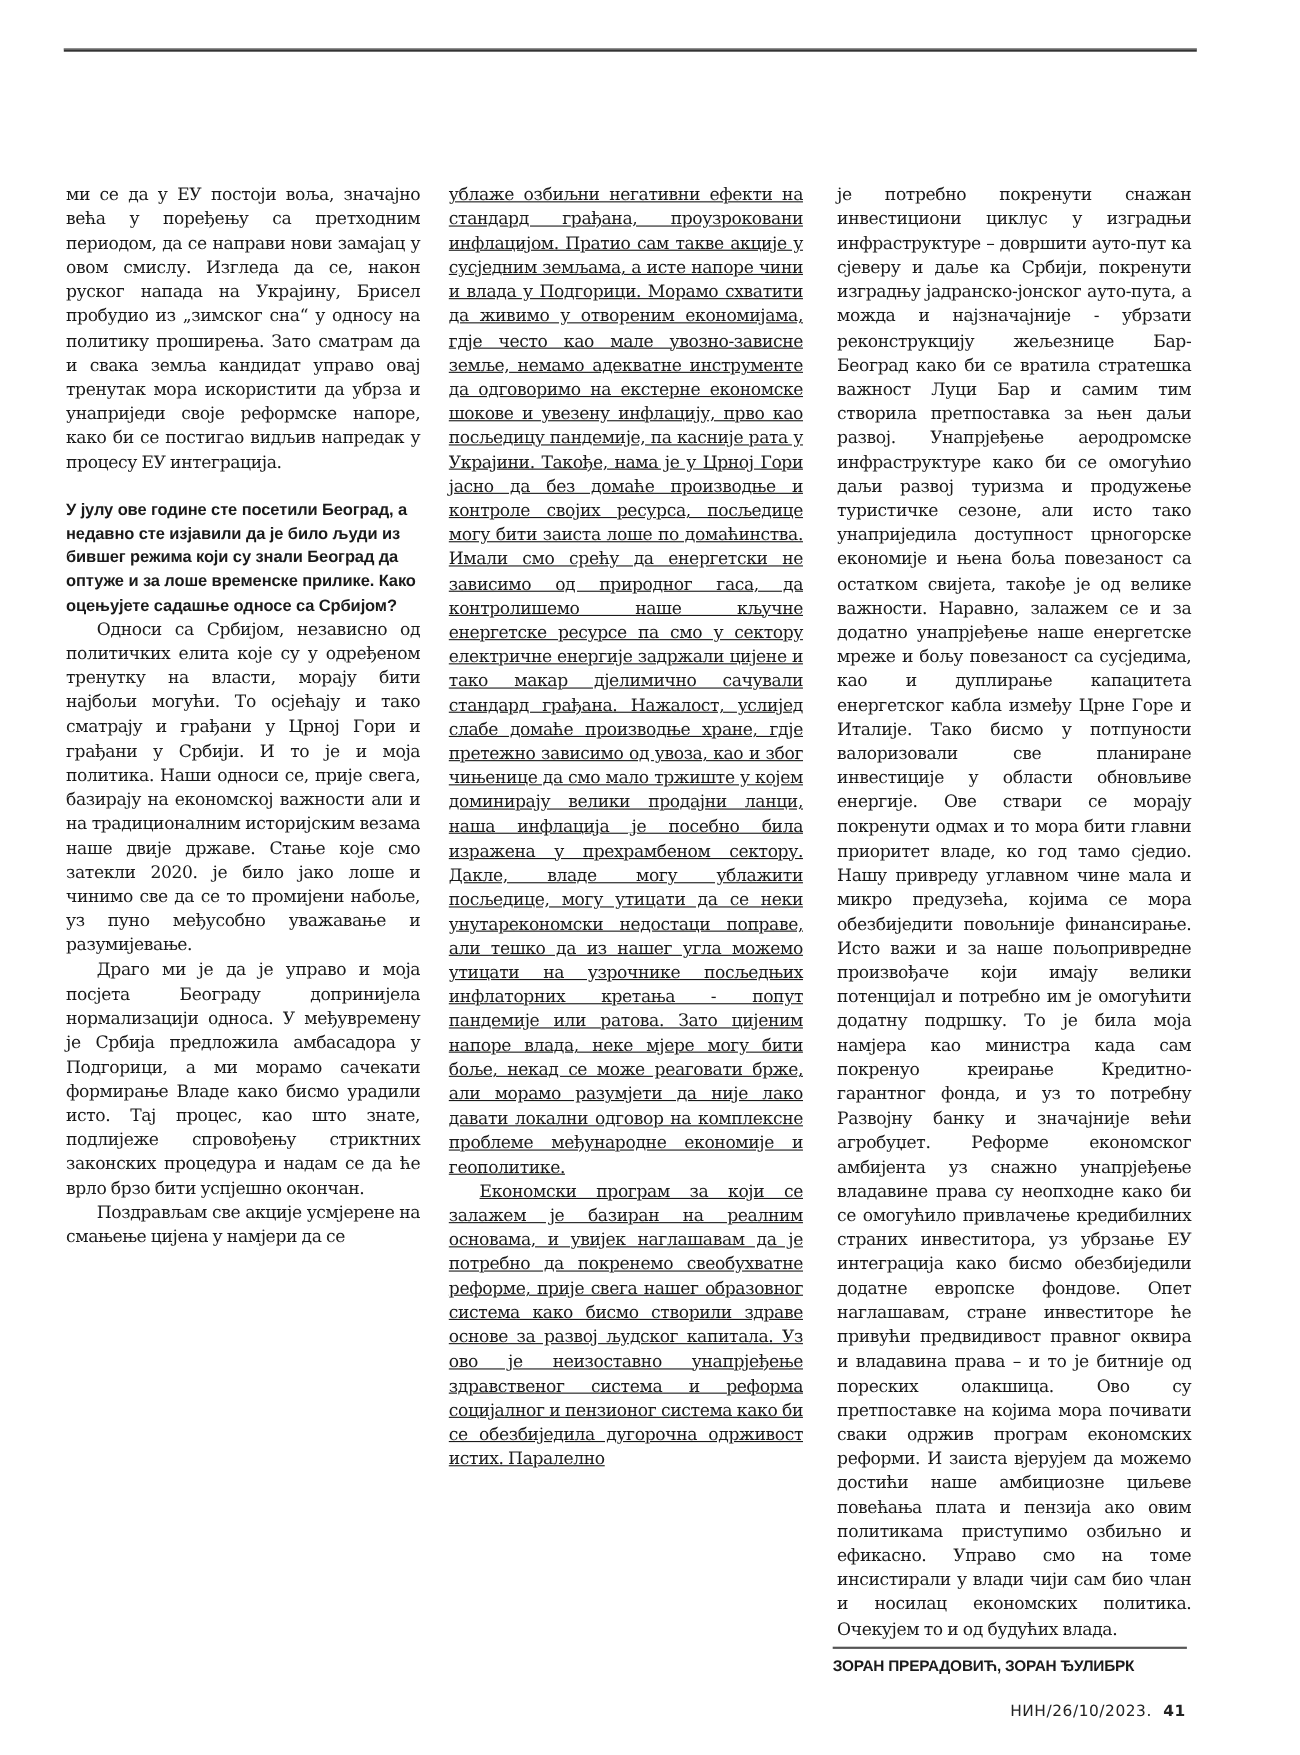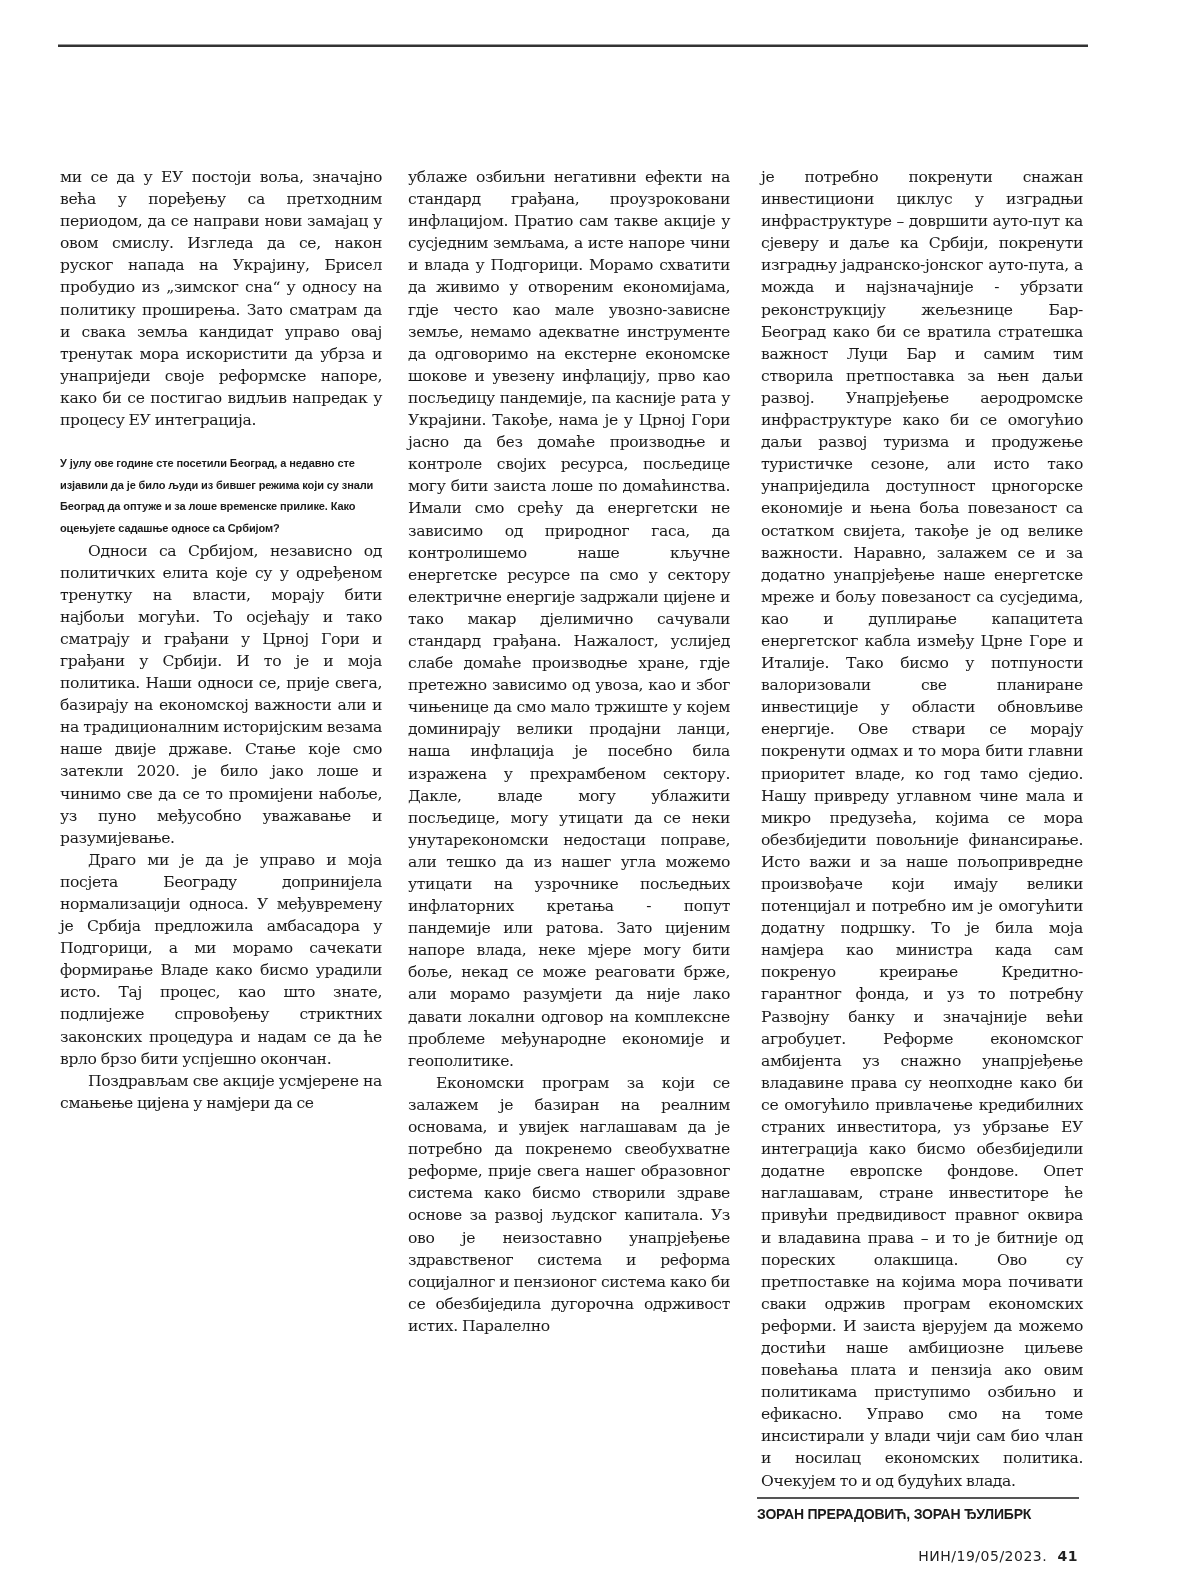--- a/index.html
+++ b/index.html
@@ -1,24 +1,24 @@
 <!DOCTYPE html>
 <html><head>
 <meta charset="utf-8">
 <style>
   html, body { margin: 0; padding: 0; background: #ffffff; }
   body { width: 1182px; height: 1595px; position: relative; overflow: hidden; color: #1a1a1a; }
   .top-rule { position: absolute; left: 58px; top: 44px; width: 1030px; height: 2px; background: #333; border-top: 1px solid #999; }
   .col { position: absolute; top: 166px; width: 322px; }
   .col1 { left: 60px; }
-  .col2 { left: 408px; }
+  .col2 { left: 408px; text-decoration: underline; }
   .col3 { left: 761px; }
   .para { font-family: "DejaVu Serif", "Liberation Serif", serif; font-size: 15.6px; line-height: 22.1px; text-align: justify; margin: 0; hyphens: manual; letter-spacing: -0.35px; word-spacing: -0.5px; }
   .para.indent { text-indent: 28px; }
-  .q { font-family: "Liberation Sans", "DejaVu Sans", sans-serif; font-weight: bold; font-size: 11px; line-height: 21.6px; margin: 22px 0 0 0; letter-spacing: -0.1px; }
+  .q { font-family: "Liberation Sans", "DejaVu Sans", sans-serif; font-weight: bold; font-size: 15px; line-height: 21.6px; margin: 22px 0 0 0; letter-spacing: -0.1px; }
   .byline-rule { position: absolute; left: 757px; top: 1497px; width: 322px; height: 2px; background: #555; }
   .byline { position: absolute; left: 757px; top: 1506px; font-family: "Liberation Sans", "DejaVu Sans", sans-serif; font-weight: bold; font-size: 14px; letter-spacing: -0.2px; }
   .folio { position: absolute; right: 104px; top: 1548px; font-family: "DejaVu Sans", "Liberation Sans", sans-serif; font-size: 14px; letter-spacing: 0.5px; color: #222; }
   .folio b { font-weight: bold; }
 </style>
 </head>
 <body>
 
 <div class="top-rule"></div>
 
@@ -36,15 +36,15 @@
 </div>
 
 <div class="col col3">
   <p class="para">је потребно покренути снажан инвестициони циклус у изградњи инфраструктуре – довршити ауто-пут ка сјеверу и даље ка Србији, покренути изградњу јадранско-јонског ауто-пута, а можда и најзначајније - убрзати реконструкцију жељезнице Бар-Београд како би се вратила стратешка важност Луци Бар и самим тим створила претпоставка за њен даљи развој. Унапрјеђење аеродромске инфраструктуре како би се омогућио даљи развој туризма и продужење туристичке сезоне, али исто тако унаприједила доступност црногорске економије и њена боља повезаност са остатком свијета, такође је од велике важности. Наравно, залажем се и за додатно унапрјеђење наше енергетске мреже и бољу повезаност са сусједима, као и дуплирање капацитета енергетског кабла између Црне Горе и Италије. Тако бисмо у потпуности валоризовали све планиране инвестиције у области обновљиве енергије. Ове ствари се морају покренути одмах и то мора бити главни приоритет владе, ко год тамо сједио. Нашу привреду углавном чине мала и микро предузећа, којима се мора обезбиједити повољније финансирање. Исто важи и за наше пољопривредне произвођаче који имају велики потенцијал и потребно им је омогућити додатну подршку. То је била моја намјера као министра када сам покренуо креирање Кредитно-гарантног фонда, и уз то потребну Развојну банку и значајније већи агробуџет. Реформе економског амбијента уз снажно унапрјеђење владавине права су неопходне како би се омогућило привлачење кредибилних страних инвеститора, уз убрзање ЕУ интеграција како бисмо обезбиједили додатне европске фондове. Опет наглашавам, стране инвеститоре ће привући предвидивост правног оквира и владавина права – и то је битније од пореских олакшица. Ово су претпоставке на којима мора почивати сваки одржив програм економских реформи. И заиста вјерујем да можемо достићи наше амбициозне циљеве повећања плата и пензија ако овим политикама приступимо озбиљно и ефикасно. Управо смо на томе инсистирали у влади чији сам био члан и носилац економских политика. Очекујем то и од будућих влада.</p>
 </div>
 
 <div class="byline-rule"></div>
 <div class="byline">ЗОРАН ПРЕРАДОВИЋ, ЗОРАН ЂУЛИБРК</div>
 
 <div class="folio">
-  <span>НИН/19/05/2023.</span>
+  <span>НИН/26/10/2023.</span>
   <b>&nbsp;41</b>
 </div>
 
 </body></html>

